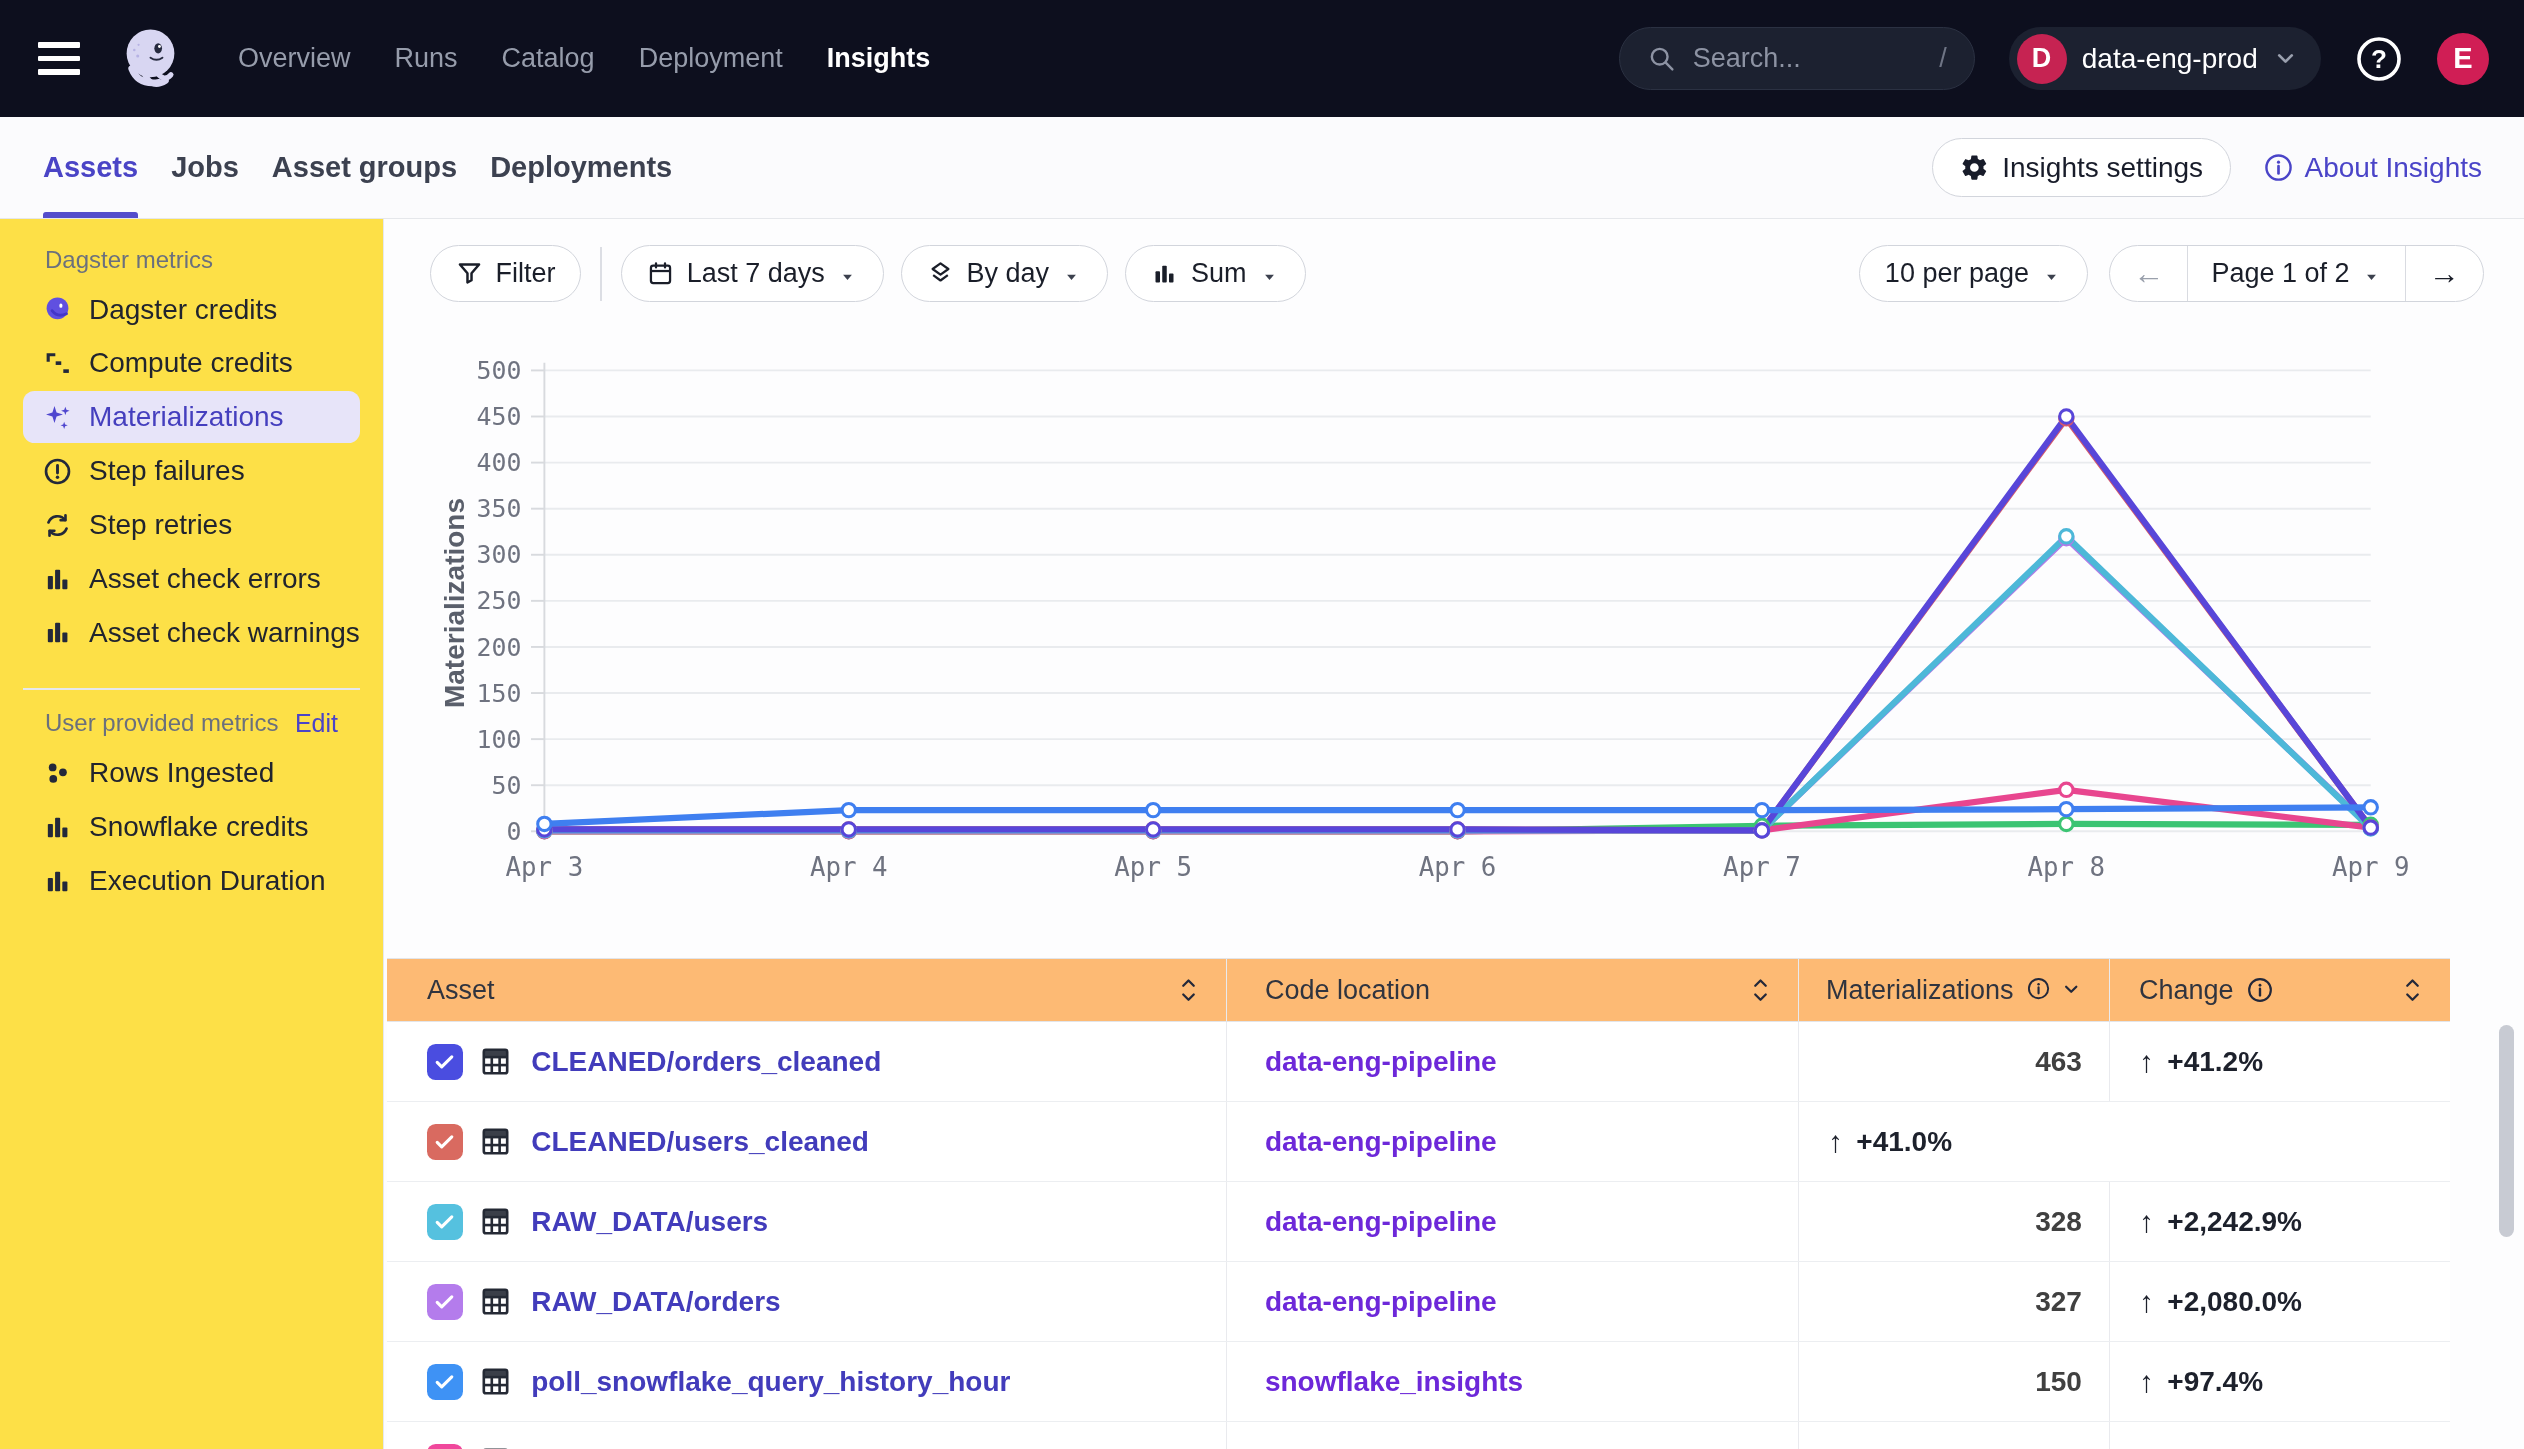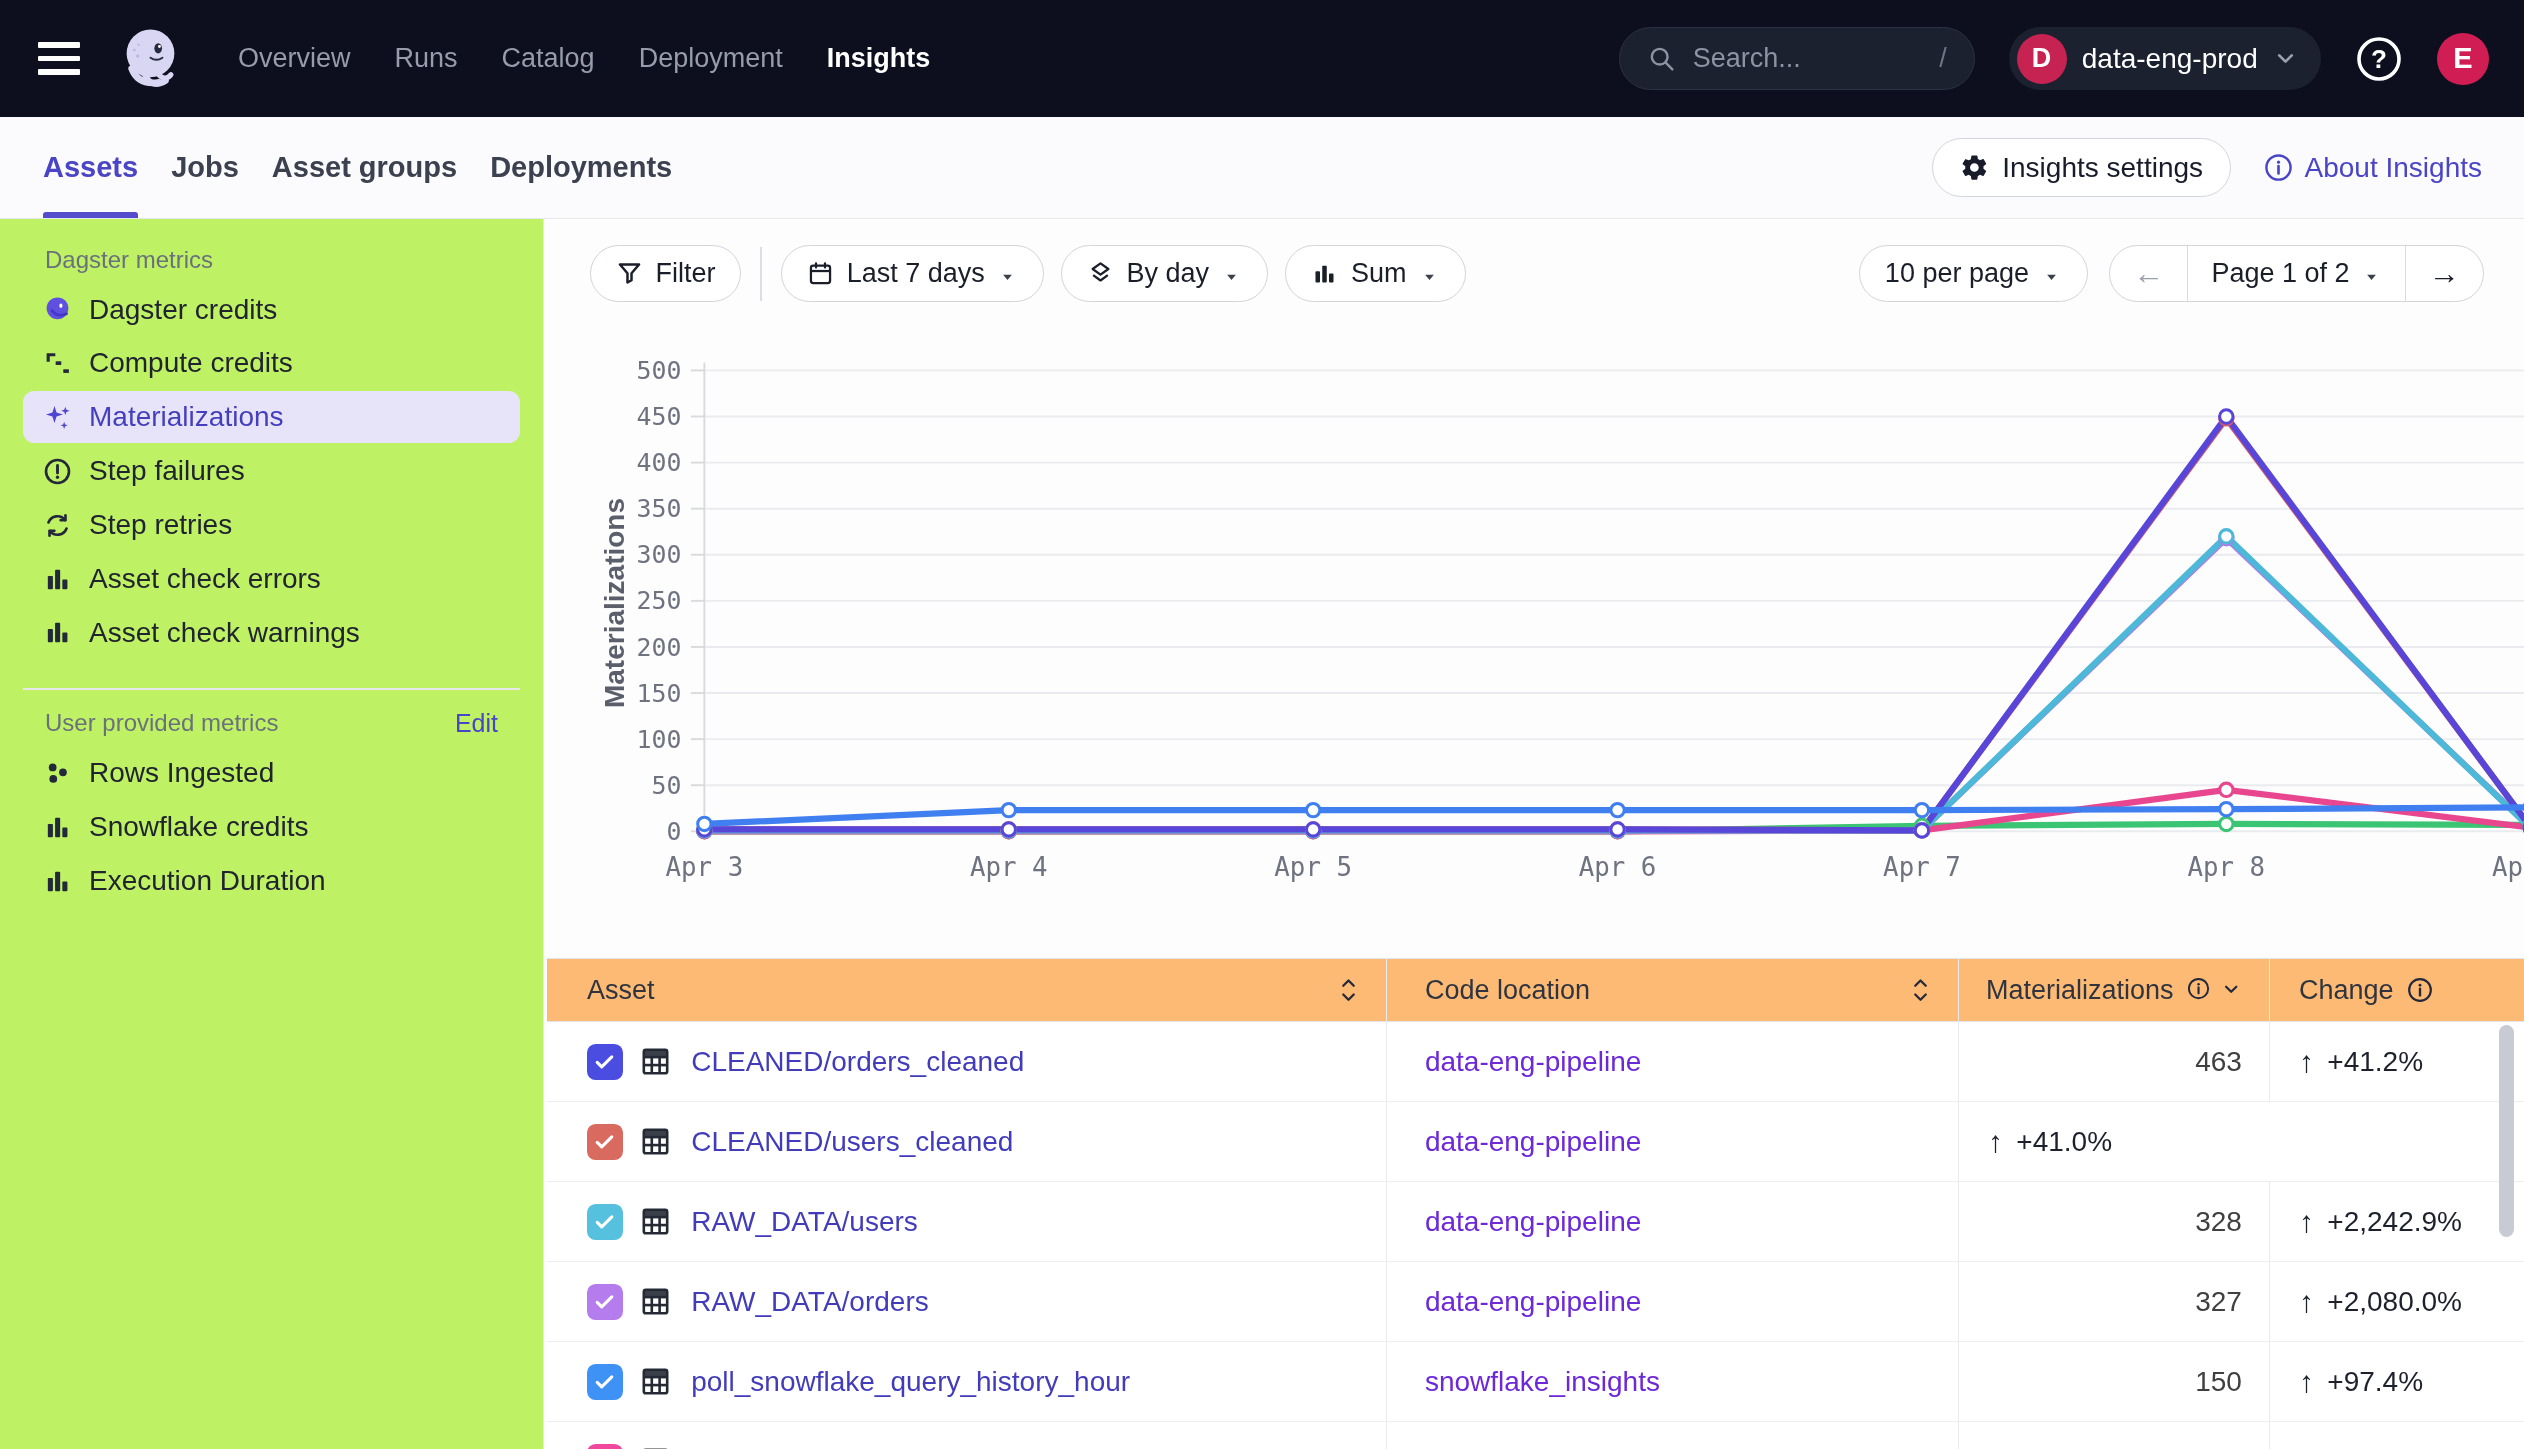--- a/index.html
+++ b/index.html
@@ -37,21 +37,21 @@
   .tab.active::after { content:""; position:absolute; left:0; right:0; bottom:0; height:5.7px; background:#544dcb; border-radius:2.9px 2.9px 0 0; }
   .tabbar-right { margin-left:auto; display:flex; align-items:center; gap:33px; }
   .settings-btn { height:59px; border:1.9px solid #d2d5dc; border-radius:30px; background:#fff; display:flex; align-items:center;
                   gap:13.4px; padding:0 27px; font-size:28px; color:#181c2a; cursor:pointer; }
   .settings-btn .icon { width:29px; height:29px; color:#181c2a; }
   .about-link { display:flex; align-items:center; gap:11.5px; color:#4a44c8; font-size:28px; cursor:pointer; }
   .about-link .icon { width:29px; height:29px; }
 
   
   .content { display:flex; height:1231px; }
-  .sidebar { width:544px; border-right:1.9px solid #e6e8ec; padding:27px 23px 0 23px; background:#bef264; flex:0 0 auto; }
+  .sidebar { width:384px; border-right:1.9px solid #e6e8ec; padding:27px 23px 0 23px; background:#fde047; flex:0 0 auto; }
   .side-title-row { display:flex; align-items:center; justify-content:space-between; padding:0 22px 0 22px; }
   .side-title { font-size:24px; color:#6b707d; }
   .side-edit { font-size:25px; color:#4a44c8; cursor:pointer; }
   .side-items { margin-top:9.6px; display:flex; flex-direction:column; gap:1.9px; }
   .side-item { height:52px; border-radius:11.5px; display:flex; align-items:center; padding-left:20px; gap:17px; cursor:pointer; }
   .side-item .icon { width:29px; height:29px; color:#23283a; display:flex; align-items:center; justify-content:center; }
   .side-item .lbl { font-size:28px; color:#21242e; }
   .side-item.active { background:#e7e4f9; }
   .side-item.active .lbl { color:#453fbe; }
   .side-item.active .icon { color:#4f46cf; }
@@ -90,21 +90,21 @@
   .c0 { width:839px; padding:0 27px 0 40px; }
   .c1 { width:572px; padding:0 27px 0 38px; border-left:1.9px solid #e9eaee; }
   .c2 { width:311px; padding:0 27px 0 27px; border-left:1.9px solid #e9eaee; justify-content:flex-end; }
   .c3 { flex:1; padding:0 27px 0 29px; border-left:1.9px solid #e9eaee; }
   .hlabel { font-size:27px; color:#30343f; }
   .hspacer { flex:1; }
   .sort-icon { width:21px; height:27px; color:#23283a; cursor:pointer; flex:0 0 auto; }
   .info-icon { width:26px; height:26px; color:#23283a; margin-left:13.4px; cursor:pointer; }
   .hchev { width:23px; height:23px; color:#23283a; margin-left:11.5px; cursor:pointer; }
   .c2.tcell-head { justify-content:flex-start; }
-  .tbody-row { height:80px; border-bottom:1.9px solid #eceef1; background:#fff; }
+  .tbody-row { height:80px; border-bottom:1.9px solid #eceef1; background:#fff;font-weight:bold; }
   .cbx { width:36px; height:36px; border-radius:8.6px; display:flex; align-items:center; justify-content:center; cursor:pointer; flex:0 0 auto; }
   .cbx svg { width:25px; height:25px; }
   .grid-icon { width:33px; height:33px; color:#252a35; margin-left:16.3px; flex:0 0 auto; }
   .asset-link { font-size:28px; color:#423cbb; margin-left:19px; cursor:pointer; white-space:nowrap; overflow:hidden; text-overflow:ellipsis; }
   .loc { font-size:28px; color:#6d28d9; }
   .num { font-size:28px; color:#404040; }
   .chg { display:flex; align-items:center; gap:13.4px; font-size:28px; color:#1d212c; }
   .chg .up { font-size:30px; }
 
   .vscroll { position:absolute; right:11.5px; top:806px; width:14.3px; height:212px; border-radius:7.7px; background:#c8cbd3; }

